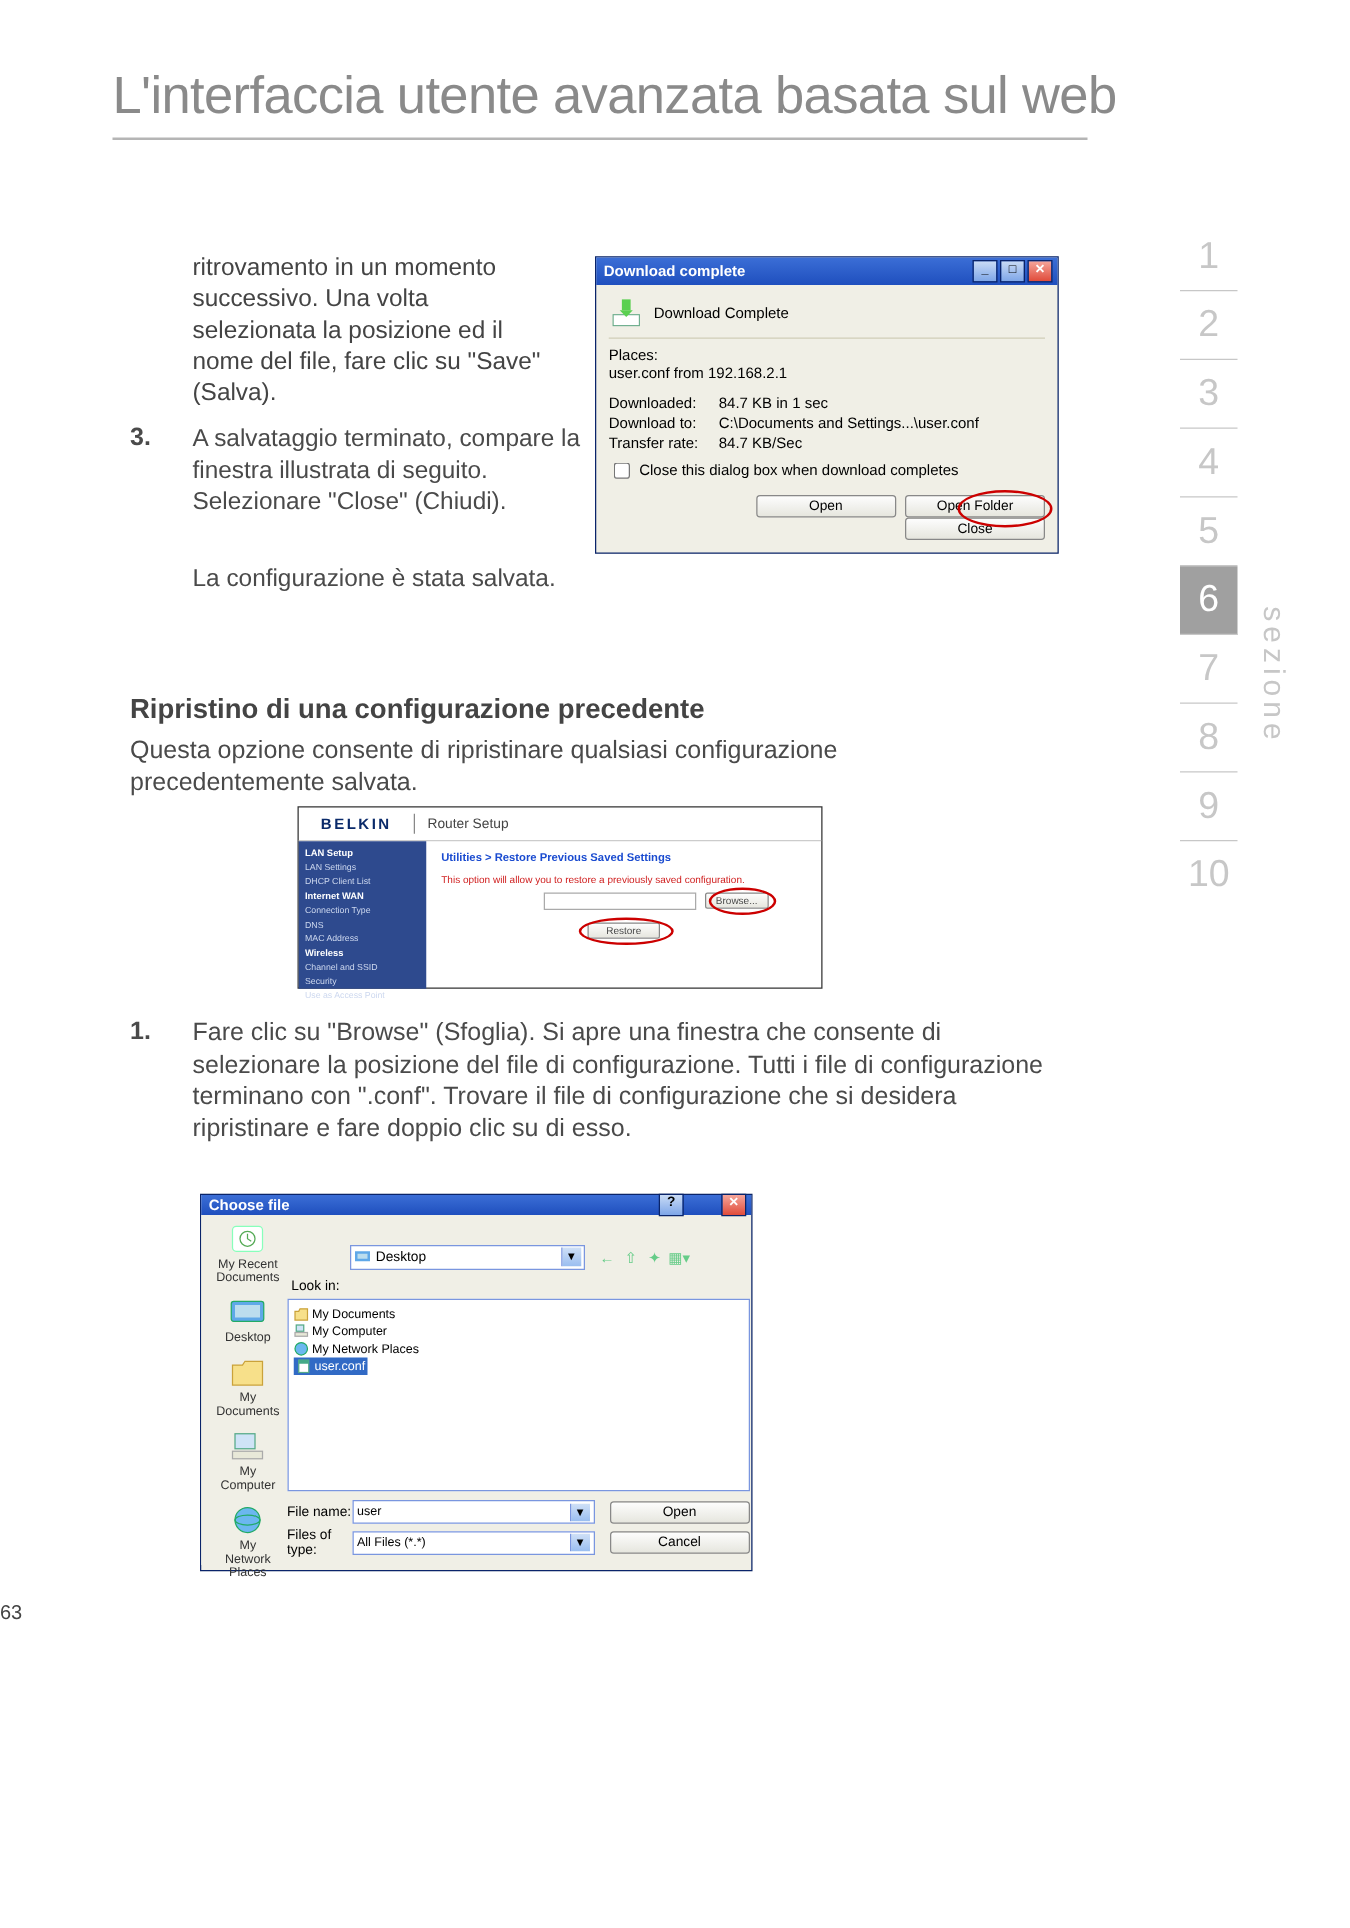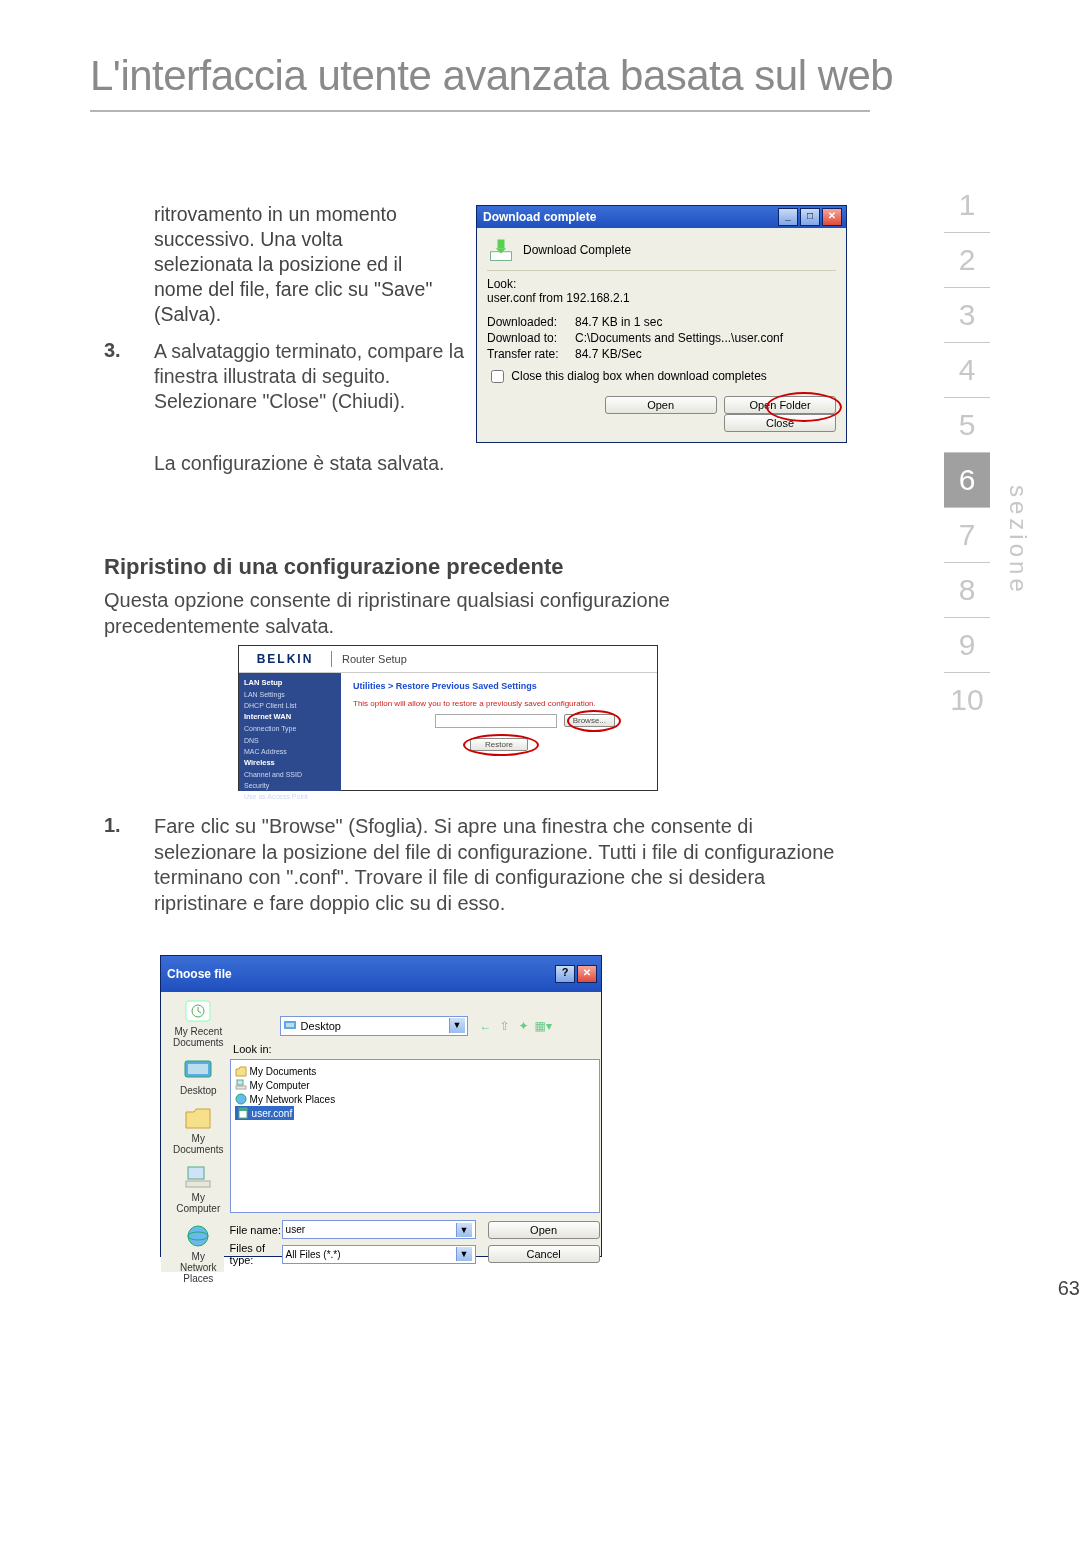--- a/index.html
+++ b/index.html
@@ -119,22 +119,22 @@
     top: 814px;
     width: 700px;
     font-size: 20px;
     line-height: 1.28;
   }
   .page-num {
     position: absolute;
     left: 0;
     width: 1080px;
     bottom: 242px;
-    text-align: right;
-    font-size: 20px;
+    text-align: left;
+    font-size: 16px;
     color: #444;
   }
   
   .dlg-dl {
     position: absolute;
     left: 476px;
     top: 205px;
     width: 369px;
     border: 1px solid #0a246a;
     background: #f0efe6;
@@ -259,21 +259,21 @@
     left: 160px;
     top: 955px;
     width: 440px;
     height: 300px;
     border: 1px solid #0a246a;
     background: #f0efe6;
     font-family: Tahoma, Arial, sans-serif;
     font-size: 11px;
     color:#000;
   }
-  .choose .dlg-title { height:36px; }
+  .choose .dlg-title { height:16px;gap:28px; }
   .help-btn {
     width: 18px; height: 16px;
     background: linear-gradient(#c9dbf5,#7ea6e8);
     border: 1px solid #0a246a;
     margin-left: 2px;
     text-align:center;
     color:#000;
     font-weight:bold;
     line-height:13px;
     font-size:11px;
@@ -399,21 +399,21 @@
       <span class="dl-icon">
         <svg viewBox="0 0 32 32">
             <rect x="4" y="18" width="24" height="10" fill="#fff" stroke="#6a8"></rect>
             <rect x="12" y="4" width="8" height="10" fill="#5ad050"></rect>
             <path d="M10 14 L22 14 L16 20 Z" fill="#5ad050"></path>
           </svg>
       </span>
       <span>Download Complete</span>
     </div>
     <div class="dlg-hr"></div>
-    <div>Look:</div>
+    <div>Places:</div>
     <div>user.conf from 192.168.2.1</div>
     <div style="height:8px"></div>
     <div class="dlg-row">
         <span class="lab">Downloaded:</span>
         <span>84.7 KB in 1 sec</span>
       </div>
     <div class="dlg-row">
         <span class="lab">Download to:</span>
         <span>C:\Documents and Settings...\user.conf</span>
       </div>

